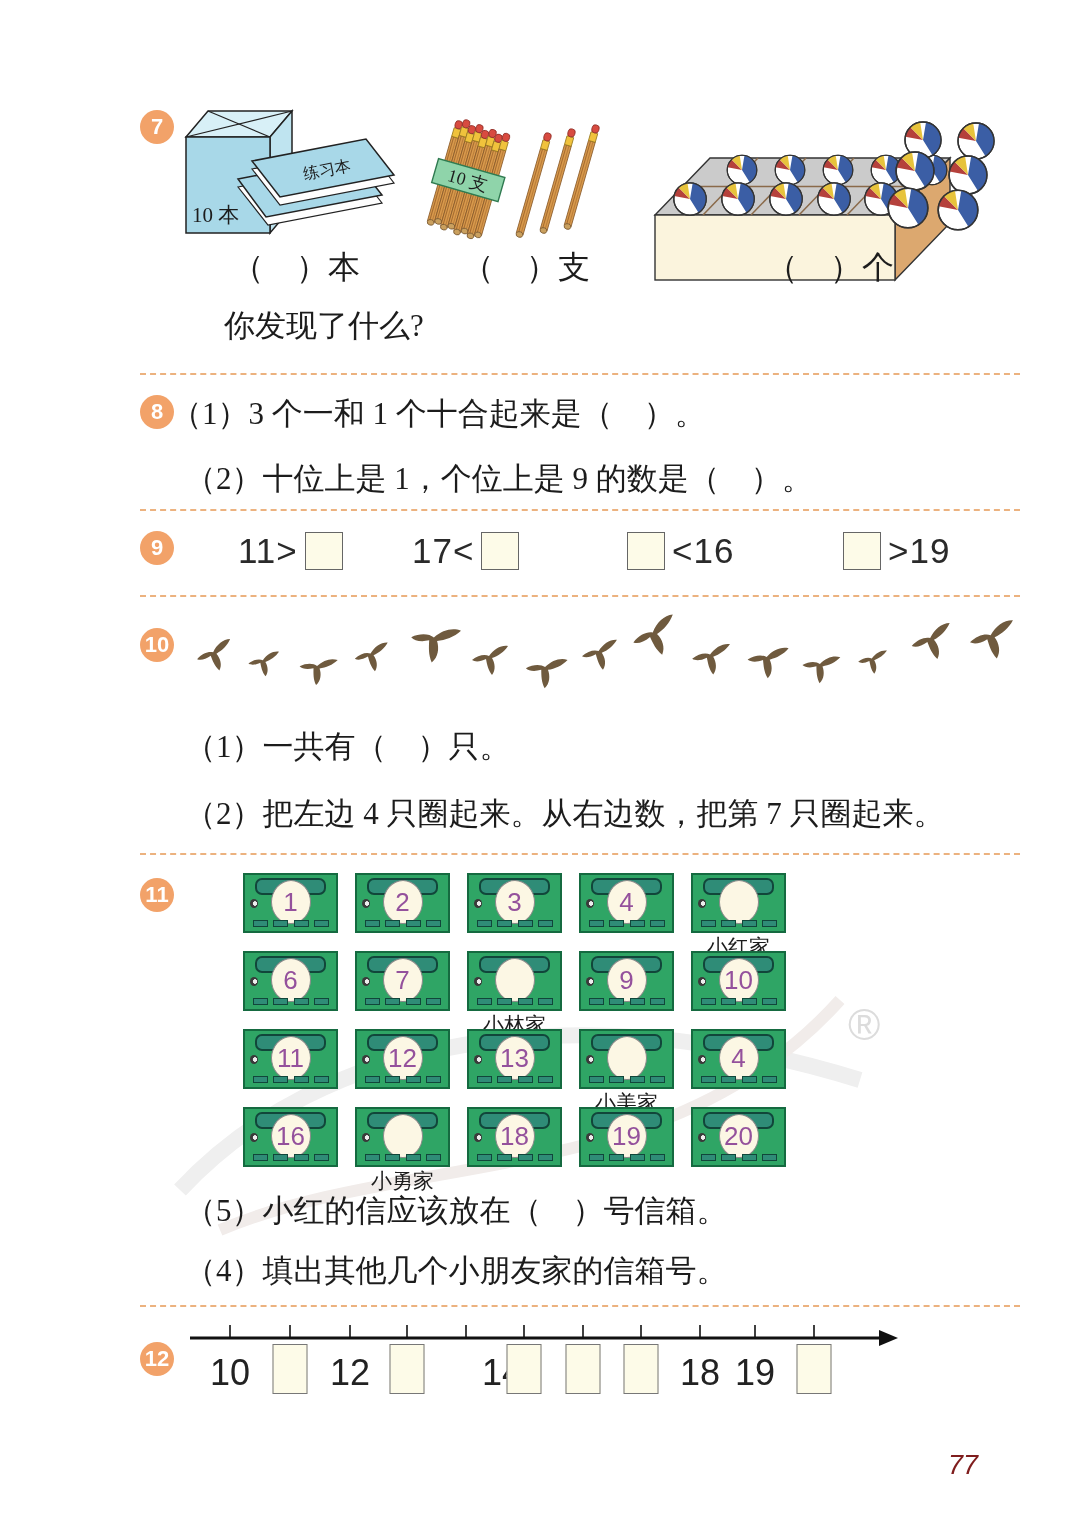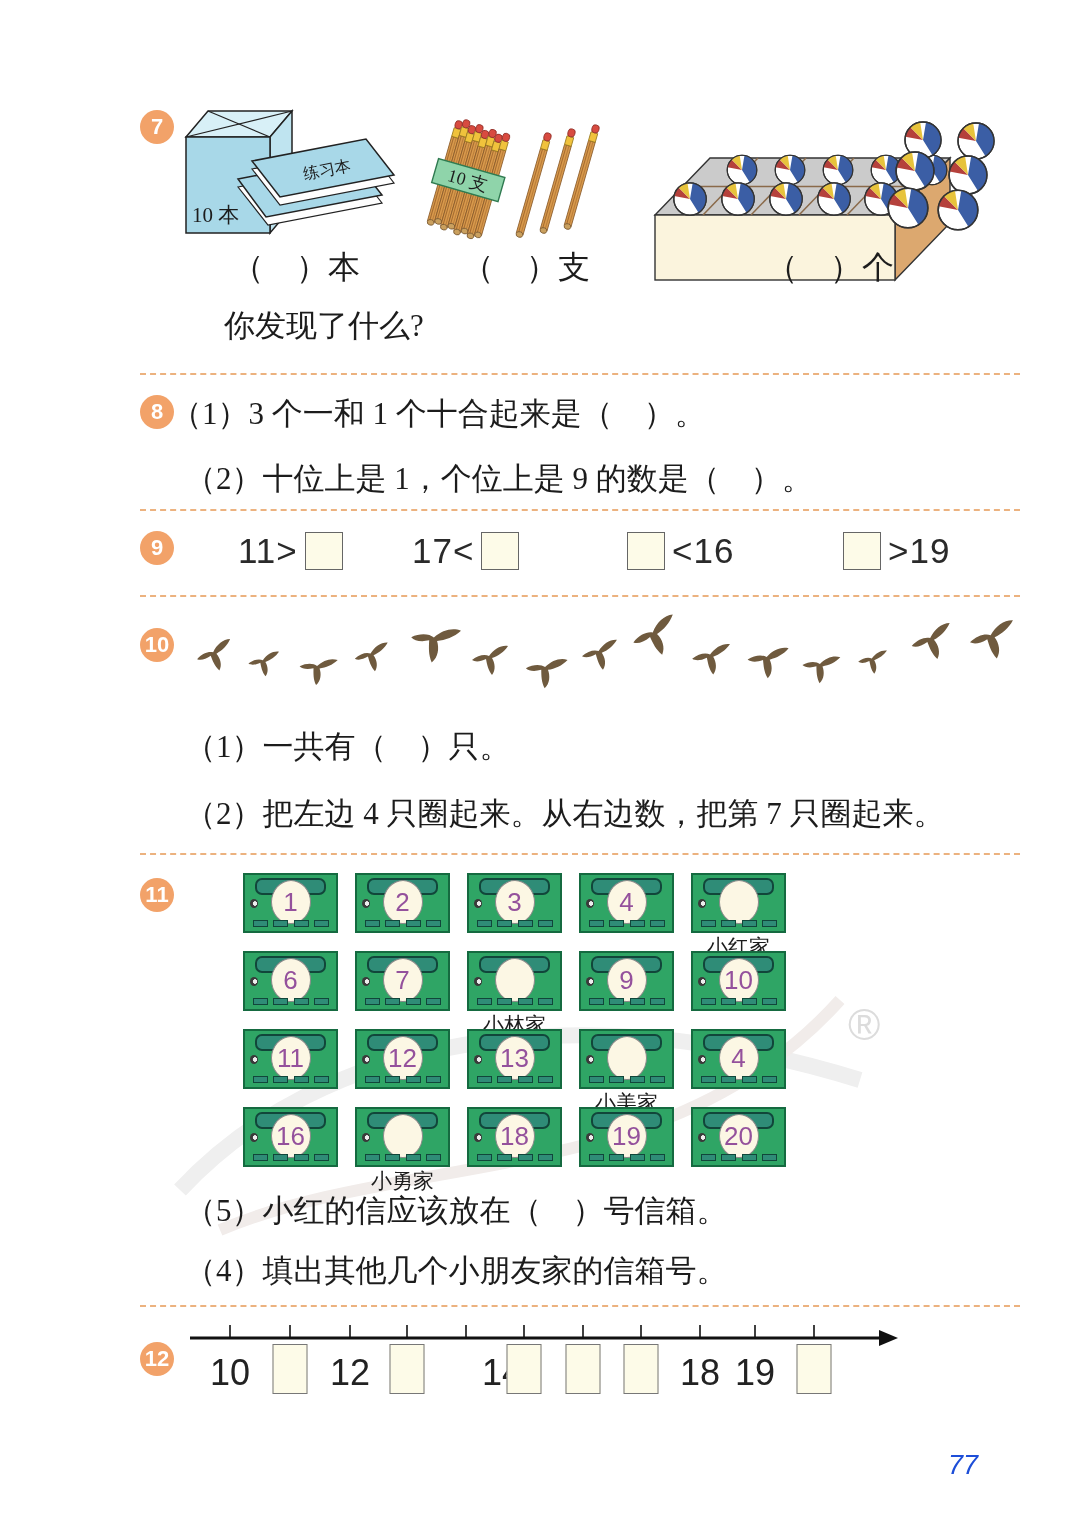--- a/index.html
+++ b/index.html
@@ -35,21 +35,21 @@
   .mb-dashes i{display:block;width:15px;height:7px;background:#2f8c77;border:1px solid #11463a;box-sizing:border-box;}
   .mb-label{position:absolute;top:60px;left:0;width:100%;text-align:center;font-size:21px;white-space:nowrap;}
   
   #numberline-svg{position:absolute;left:185px;top:1322px;}
   #nl-items{position:absolute;left:0;top:1344px;width:1086px;height:54px;}
   .nl-num{position:absolute;top:8px;transform:translateX(-50%);
           font:36px "Liberation Sans","DejaVu Sans",sans-serif;color:#222;}
   .nl-box{position:absolute;top:0;transform:translateX(-50%);width:35px;height:50px;
           background:#fdfbe8;border:1.5px solid #777;box-sizing:border-box;}
   .tick{stroke:#111;stroke-width:1.6;}
-  #page-num{position:absolute;left:948px;top:1450px;font:italic 27px "Liberation Sans","DejaVu Sans",sans-serif;color:#1d4ed8;}
+  #page-num{position:absolute;left:948px;top:1450px;font:italic 27px "Liberation Sans","DejaVu Sans",sans-serif;color:#7f1d1d;}
   .wm{position:absolute;color:#dcdcdc;font:44px "Liberation Sans",sans-serif;}
   svg text{font-family:"Liberation Serif","DejaVu Serif",serif;}
 </style>
 </head>
 <body>
 
 <div id="page">
 
   <svg width="0" height="0" style="position:absolute">
     <defs>

